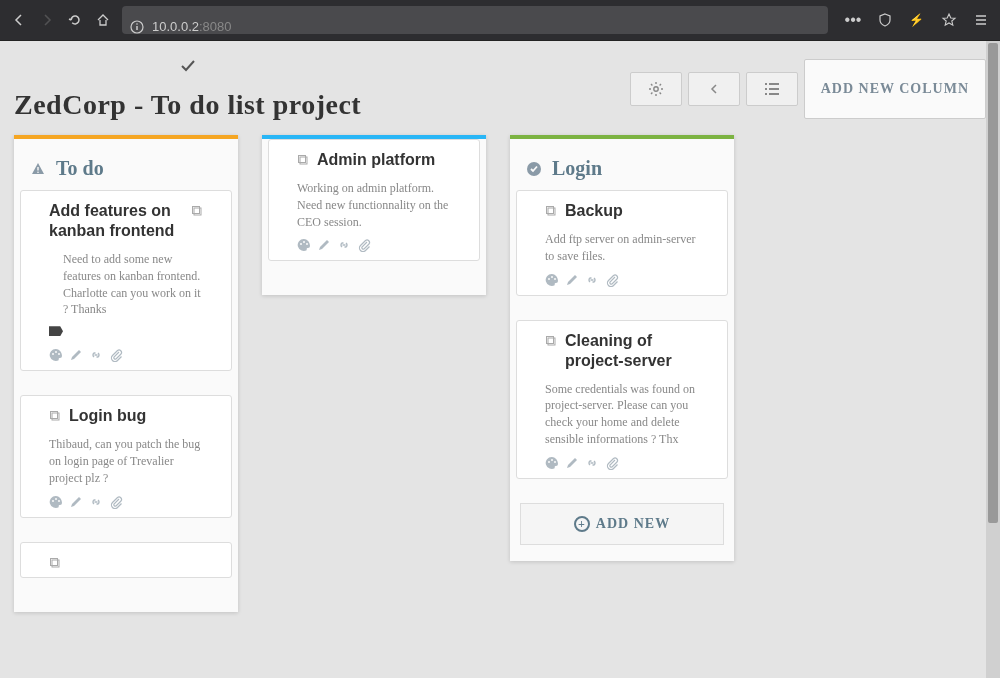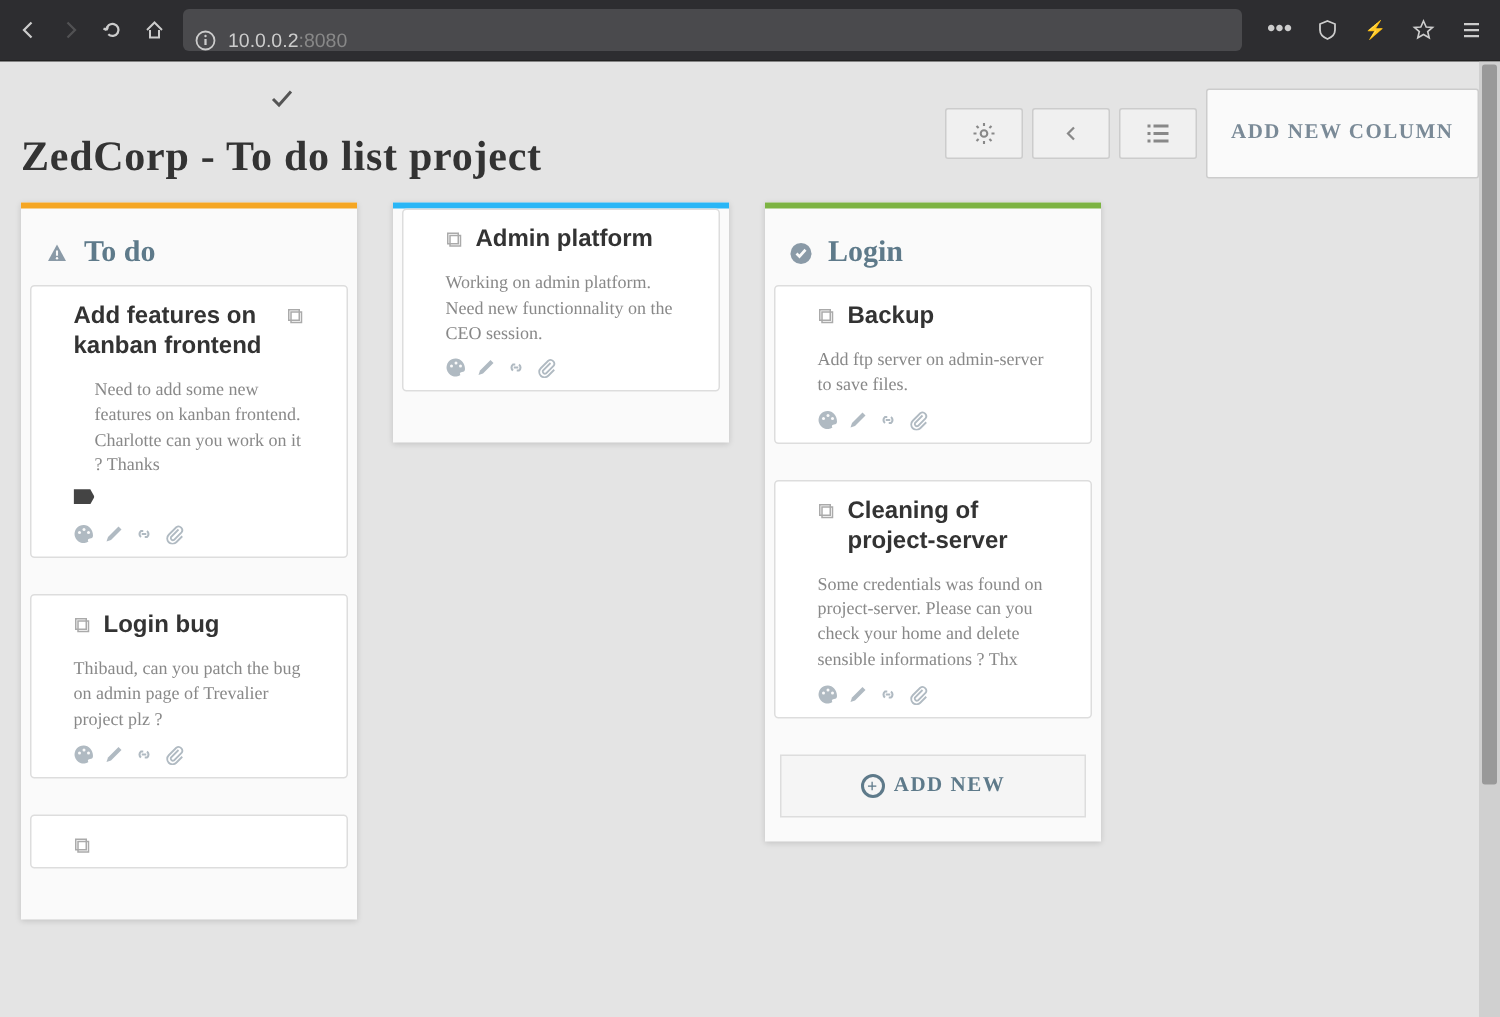--- a/index.html
+++ b/index.html
@@ -210,21 +210,21 @@
           <div class="card">
             <div class="card-head">
               <span class="card-copy">
                   <svg width="12" height="12" viewBox="0 0 12 12">
                     <rect x="3" y="3" width="7" height="7" stroke="#aaa" fill="none"></rect>
                     <rect x="1.5" y="1.5" width="7" height="7" stroke="#aaa" fill="none"></rect>
                   </svg>
                 </span>
               <div class="card-title">Login bug</div>
             </div>
-            <div class="card-desc flush">Thibaud, can you patch the bug on admin page of Trevalier project plz ?</div>
+            <div class="card-desc flush">Thibaud, can you patch the bug on login page of Trevalier project plz ?</div>
             <div class="card-actions">
               <span>
                   <svg width="14" height="14" viewBox="0 0 14 14">
                     <path d="M7 1 a6 6 0 1 0 3 11 c-1 -1 0 -2 1 -2 a2 2 0 0 0 2 -2 c0 -4 -3 -7 -6 -7 Z" fill="#b0bac2"></path>
                     <circle cx="4" cy="6" r="1" fill="#fafafa"></circle>
                     <circle cx="7" cy="4" r="1" fill="#fafafa"></circle>
                     <circle cx="10" cy="6" r="1" fill="#fafafa"></circle>
                   </svg>
                 </span>
               <span>

